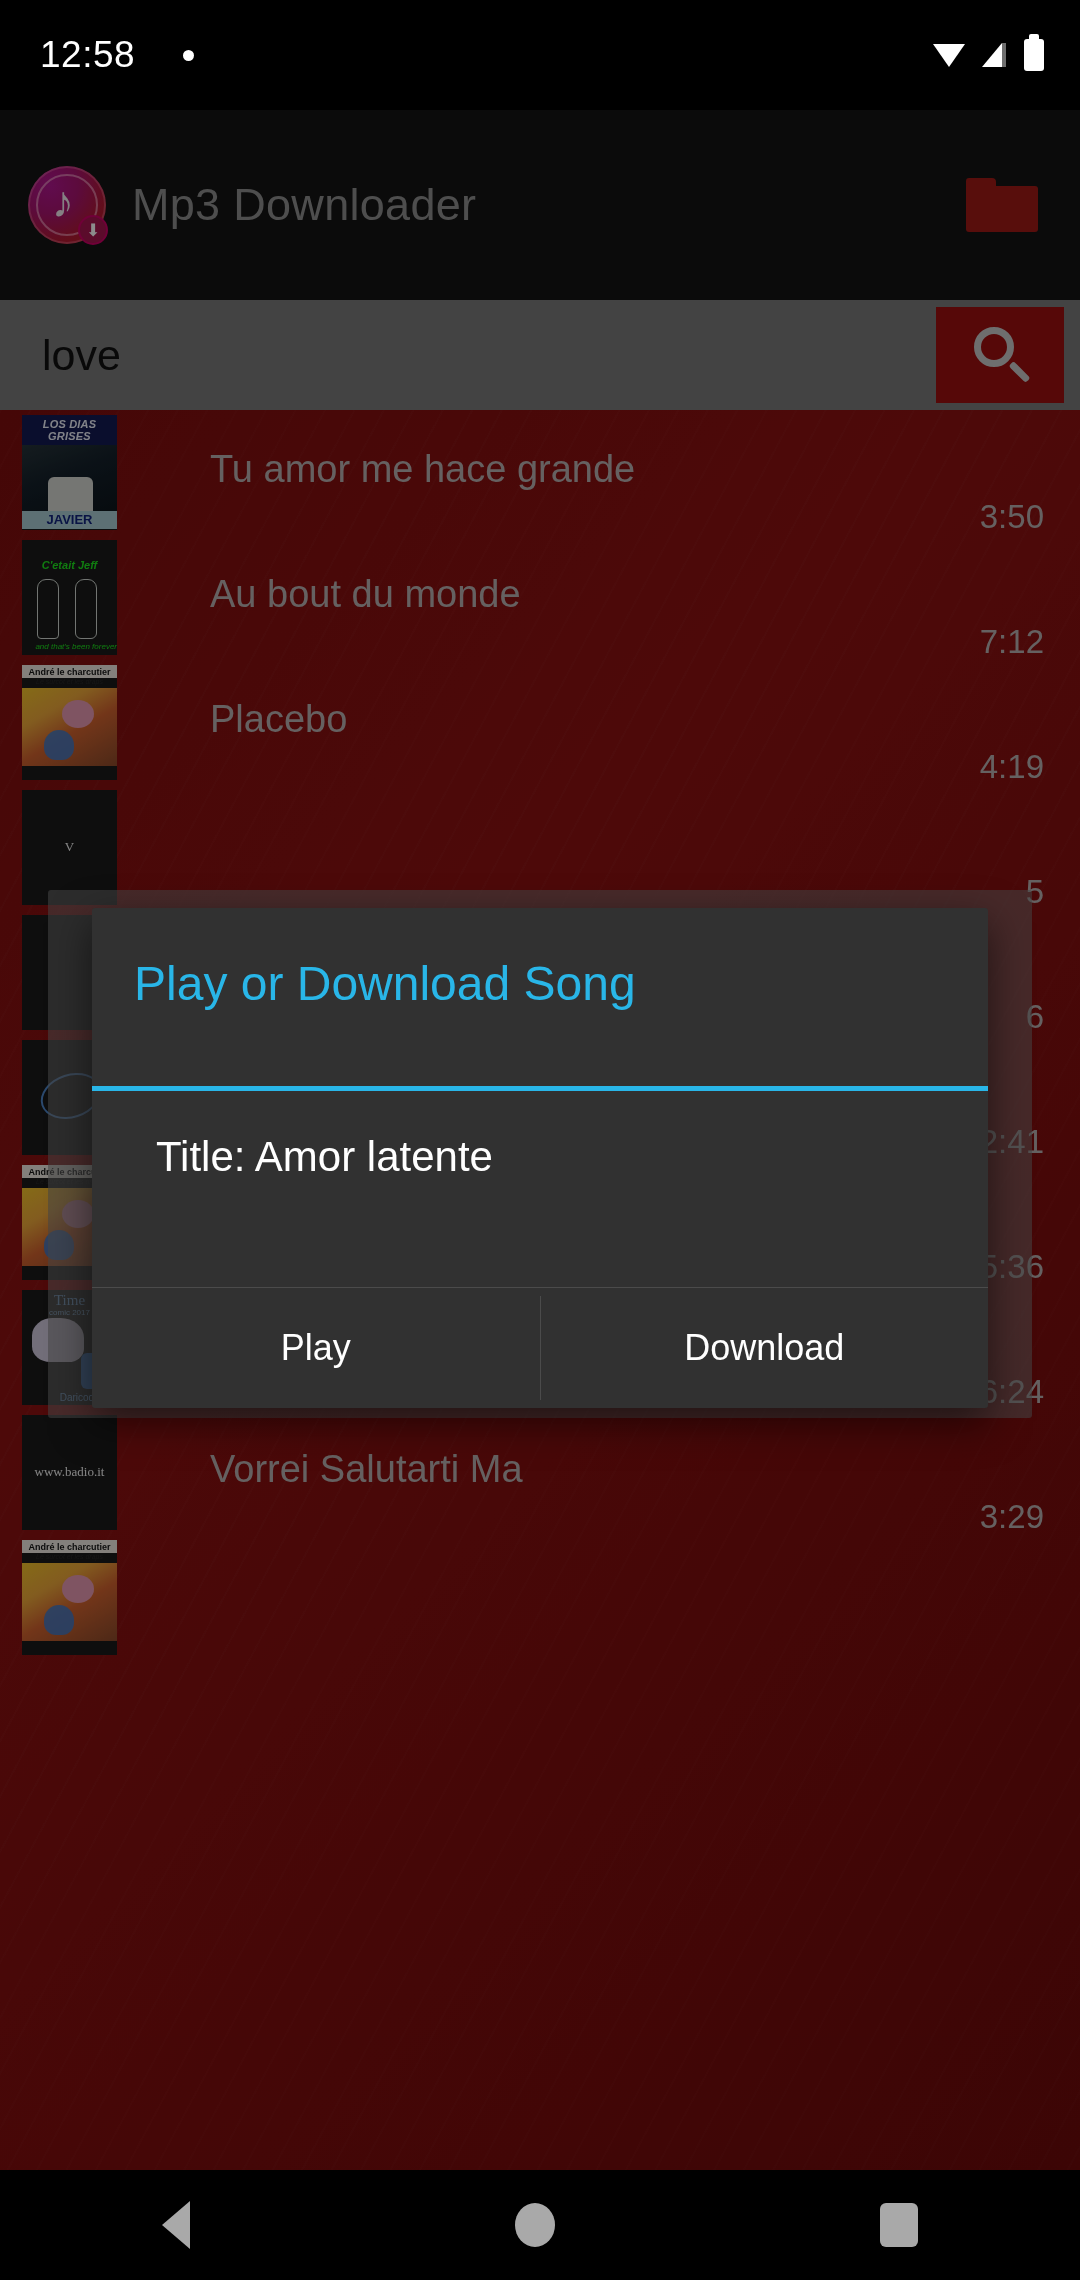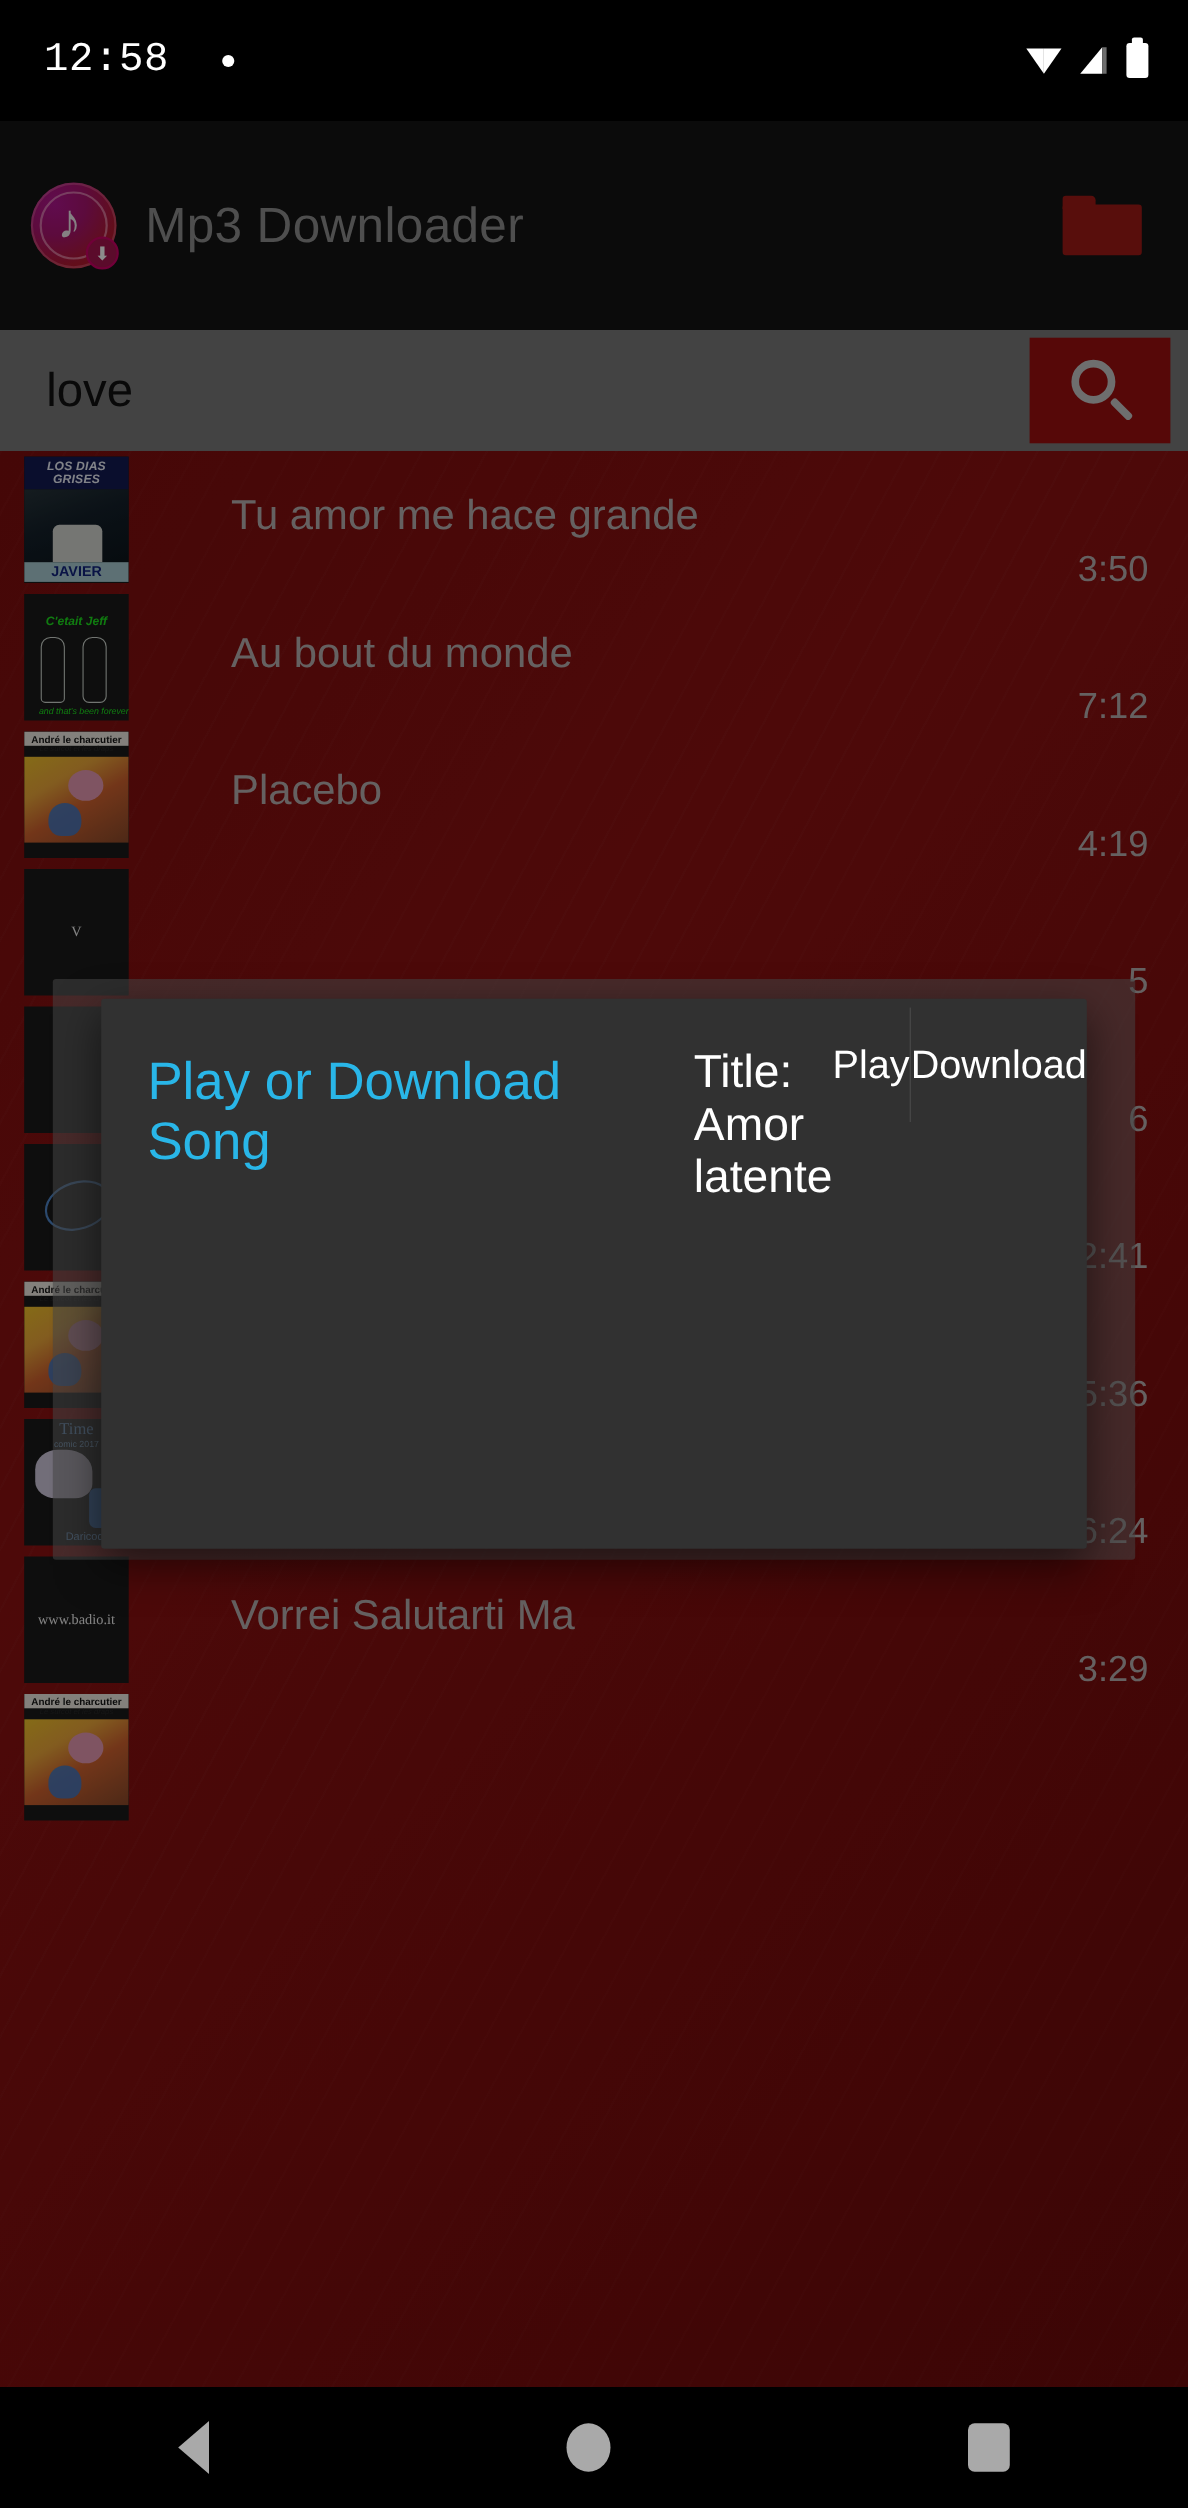--- a/index.html
+++ b/index.html
@@ -9,21 +9,20 @@
     font-family:"Liberation Sans", sans-serif;
     overflow:hidden;
   }
   #screen { position:relative; width:1080px; height:2280px; background:#000; overflow:hidden; }
 
   
   .statusbar{
     position:absolute; left:0; top:0; width:1080px; height:110px;
     background:#000; display:flex; align-items:center;
     padding:0 36px 0 40px;
-    font-family:Liberation Mono, monospace;
   }
   .sb-time{ color:#fff; font-size:37px; letter-spacing:.5px; }
   .sb-dot{ width:11px; height:11px; border-radius:50%; background:#fff; margin-left:48px; }
   .sb-spacer{ flex:1; }
   .sb-icons{ display:flex; align-items:center; gap:14px; }
   .ico-wifi{ width:34px; height:26px; }
   .ico-sig{ width:30px; height:26px; }
   .ico-bat{ width:20px; height:32px; background:#fff; border-radius:3px; position:relative; }
   .ico-bat::before{ content:""; position:absolute; top:-5px; left:5px; width:10px; height:5px; background:#fff; border-radius:2px 2px 0 0; }
 
@@ -138,21 +137,21 @@
   
   .scrim{ position:absolute; left:0; top:110px; width:1080px; height:2060px; background:rgba(0,0,0,.45); }
   .dialog-shadow{
     position:absolute; left:48px; top:890px; width:984px; height:528px;
     background:rgba(70,70,70,.55); border-radius:3px;
   }
   .dialog{
     position:absolute; left:92px; top:908px; width:896px; height:500px;
     background:#313131; border-radius:3px;
     box-shadow:0 14px 40px rgba(0,0,0,.55);
-    display:flex; 
+    display:flex; flex-direction:column;
   }
   .dlg-title{
     color:#29b6e8; font-size:48px; padding:48px 0 0 42px; height:178px;
   }
   .dlg-rule{ height:5px; background:#29b6e8; margin:0; }
   .dlg-body{ flex:1;margin-left:24px; }
   .dlg-msg{ color:#fff; font-size:42px; padding:42px 0 0 40px; }
   .dlg-sep{ height:1px; background:#4b4b4b; }
   .dlg-actions{ height:120px; display:flex; }
   .dlg-btn{

